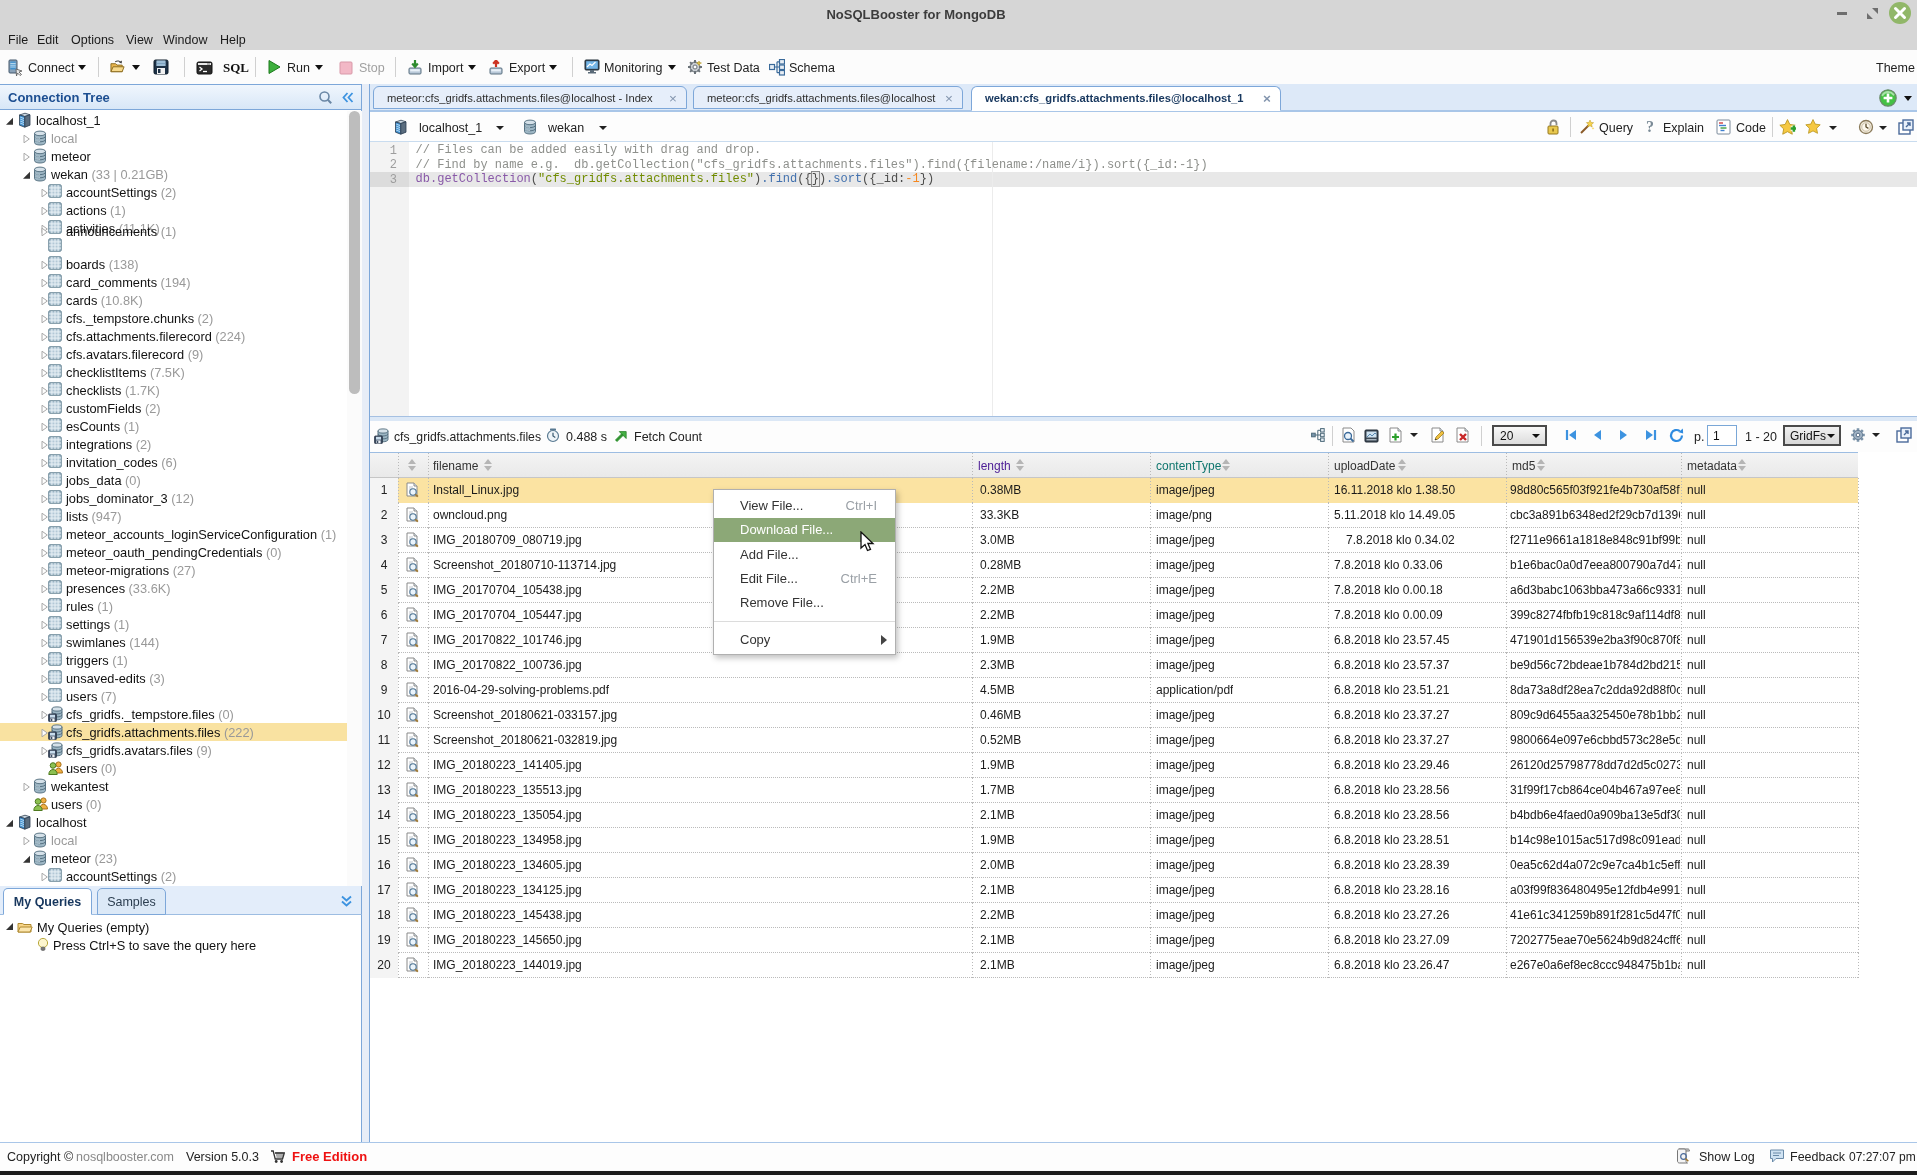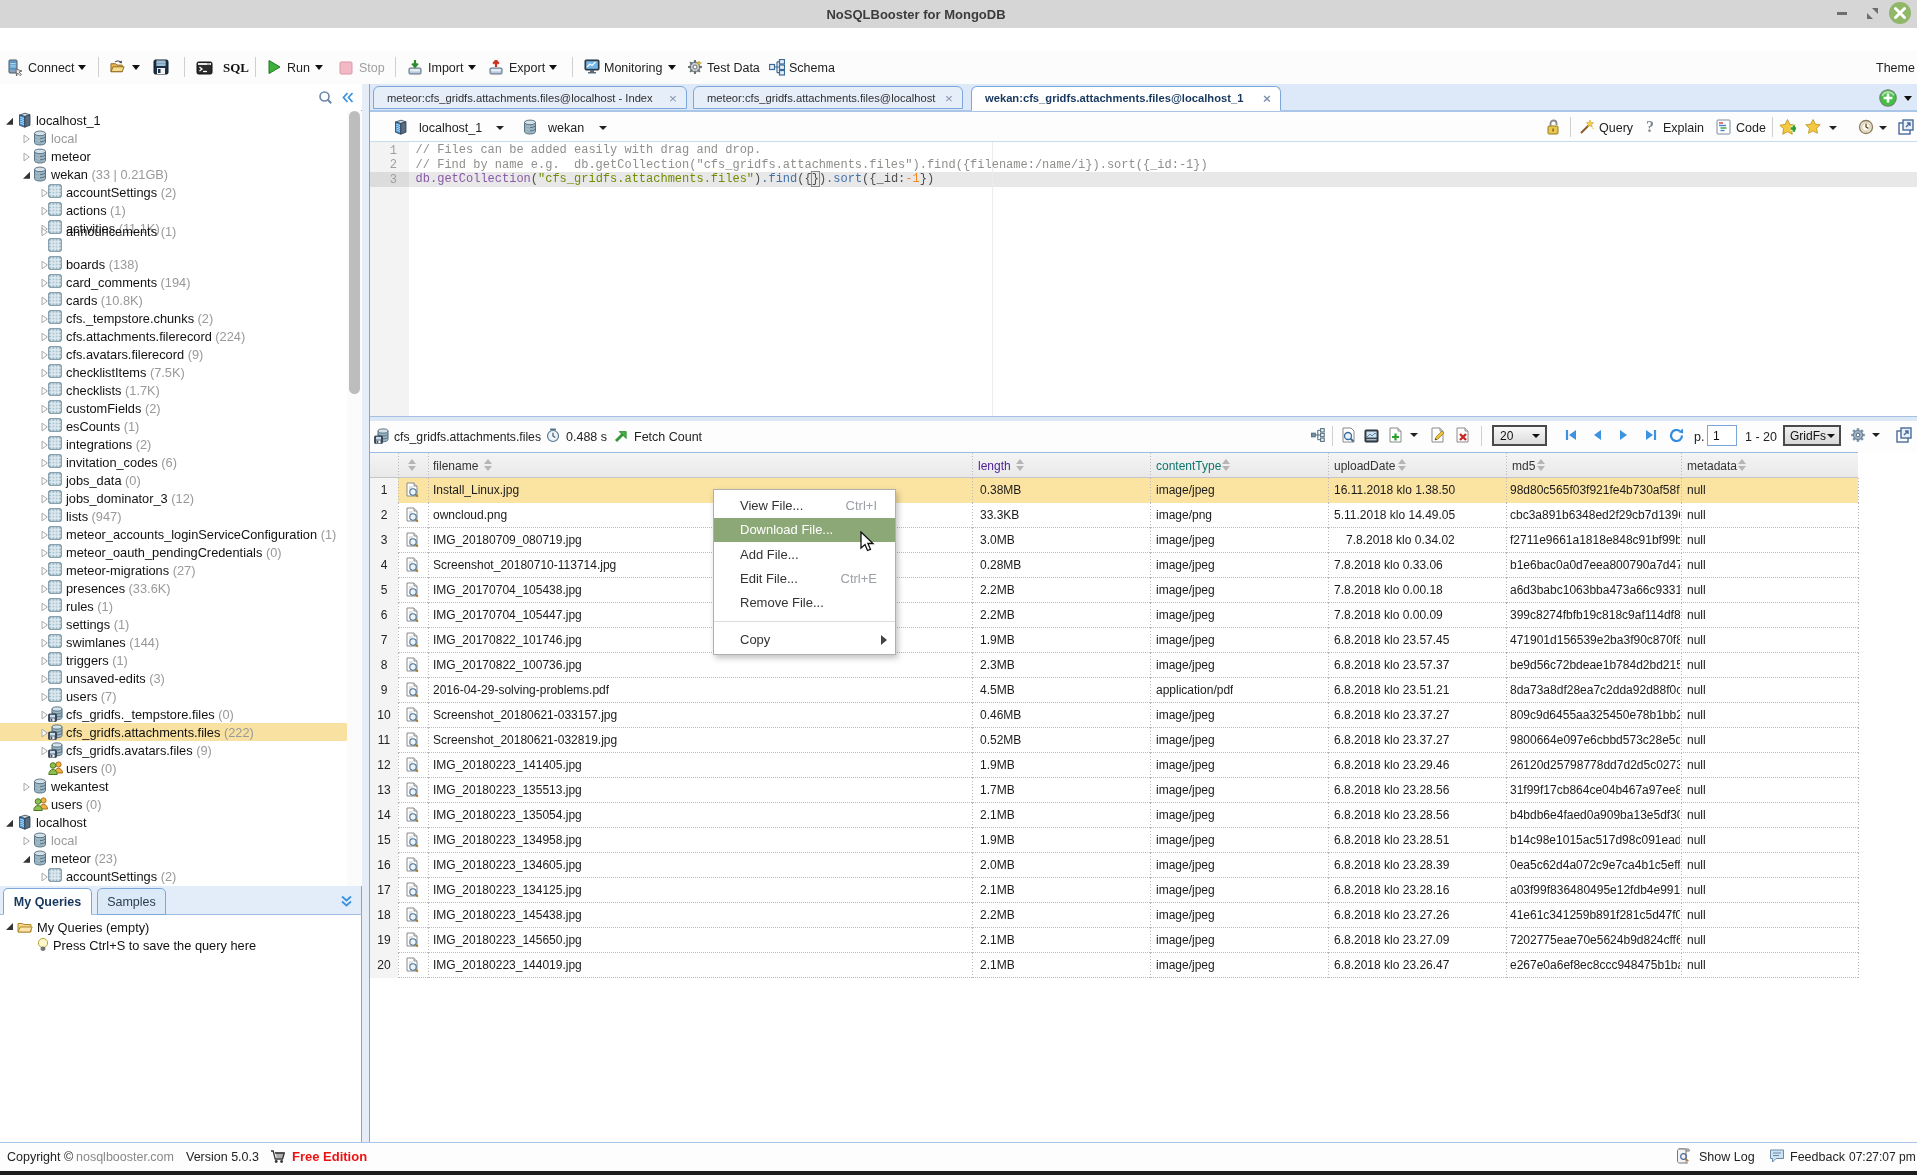--- a/index.html
+++ b/index.html
@@ -81,20 +81,28 @@
       <rect x="0" y="5" width="10" height="3" fill="#6e6e6e"></rect>
     </svg>
 <svg class="abs ic" style="left:1866px;top:7px" width="13" height="13" viewBox="0 0 13 13">
       <path d="M1 12L12 1" stroke="#d6d6d6" stroke-width="0"></path>
       <path d="M1 6v6h6zM12 7V1H6z" fill="#6e6e6e"></path>
     </svg>
 <svg class="abs ic" style="left:1889px;top:2px" width="22" height="22" viewBox="0 0 22 22">
       <circle cx="11" cy="11" r="11" fill="#91b769"></circle>
       <path d="M6.5 6.5l9 9M15.5 6.5l-9 9" stroke="#fff" stroke-width="3" stroke-linecap="round"></path>
     </svg>
+<div class="abs menubar">
+<span style="left:8px">File</span>
+<span style="left:37px">Edit</span>
+<span style="left:71px">Options</span>
+<span style="left:126px">View</span>
+<span style="left:163px">Window</span>
+<span style="left:220px">Help</span>
+</div>
 <div class="abs toolbar"></div>
 <svg class="abs ic" style="left:8px;top:59px" width="16" height="17" viewBox="0 0 16 17">
       <rect x="1" y="1" width="8" height="13" rx="1" fill="#8aa2b8" stroke="#44596c"></rect>
       <rect x="2.3" y="2.5" width="5.4" height="8" fill="#4090cc"></rect>
       <path d="M2.3 4.4h5.4M2.3 6.2h5.4M2.3 8h5.4" stroke="#cfe6f4" stroke-width="0.9"></path>
       <path d="M8 10l6 2-3 1 2.5 2.5-1.5 1L9.5 14l-1 3z" fill="#e8e8e8" stroke="#555" stroke-width="0.8"></path>
     </svg>
 <div class="abs tlbl" style="left:28px">Connect</div>
 <div class="abs caret" style="left:78px;top:65px"></div>
 <div class="abs tsep" style="left:98px"></div>
@@ -171,20 +179,23 @@
       <rect x="0.5" y="5.5" width="5" height="5" fill="#e8eef4" stroke="#3a6a9a" stroke-width="1.2"></rect>
       <rect x="10.5" y="0.5" width="5" height="4.5" fill="#e8eef4" stroke="#3a6a9a" stroke-width="1.2"></rect>
       <rect x="10.5" y="6" width="5" height="4.5" fill="#e8eef4" stroke="#3a6a9a" stroke-width="1.2"></rect>
       <rect x="10.5" y="11.5" width="5" height="4.5" fill="#e8eef4" stroke="#3a6a9a" stroke-width="1.2"></rect>
       <path d="M5.5 8h2.5M8 2.8v10.9M8 2.8h2.5M8 8h2.5M8 13.7h2.5" stroke="#3a6a9a" stroke-width="1.2" fill="none"></path>
     </svg>
 <div class="abs tlbl" style="left:789px">Schema</div>
 <div class="abs tlbl" style="left:1876px">Theme</div>
 <div class="abs gap-v"></div>
 <div class="abs mainbrd"></div>
+<div class="abs sb-hdr">
+      <span class="t">Connection Tree</span>
+    </div>
 <svg class="abs ic" style="left:318px;top:90px" width="14" height="14" viewBox="0 0 14 14">
       <circle cx="6.5" cy="6.5" r="4.5" fill="none" stroke="#6a87a5" stroke-width="1.6"></circle>
       <path d="M9.8 9.8l3.4 3.4" stroke="#6a87a5" stroke-width="2"></path>
     </svg>
 <svg class="abs ic" style="left:341px;top:91px" width="13" height="13" viewBox="0 0 13 13">
       <path d="M11.5 2L7.5 6.5l4 4.5M6.5 2l-4 4.5 4 4.5" fill="none" stroke="#3d93e0" stroke-width="1.8"></path>
     </svg>
 <div class="abs sb-body">
       <div style="position:relative;width:362px;height:776px">
 <div class="trow" style="top:1px">

